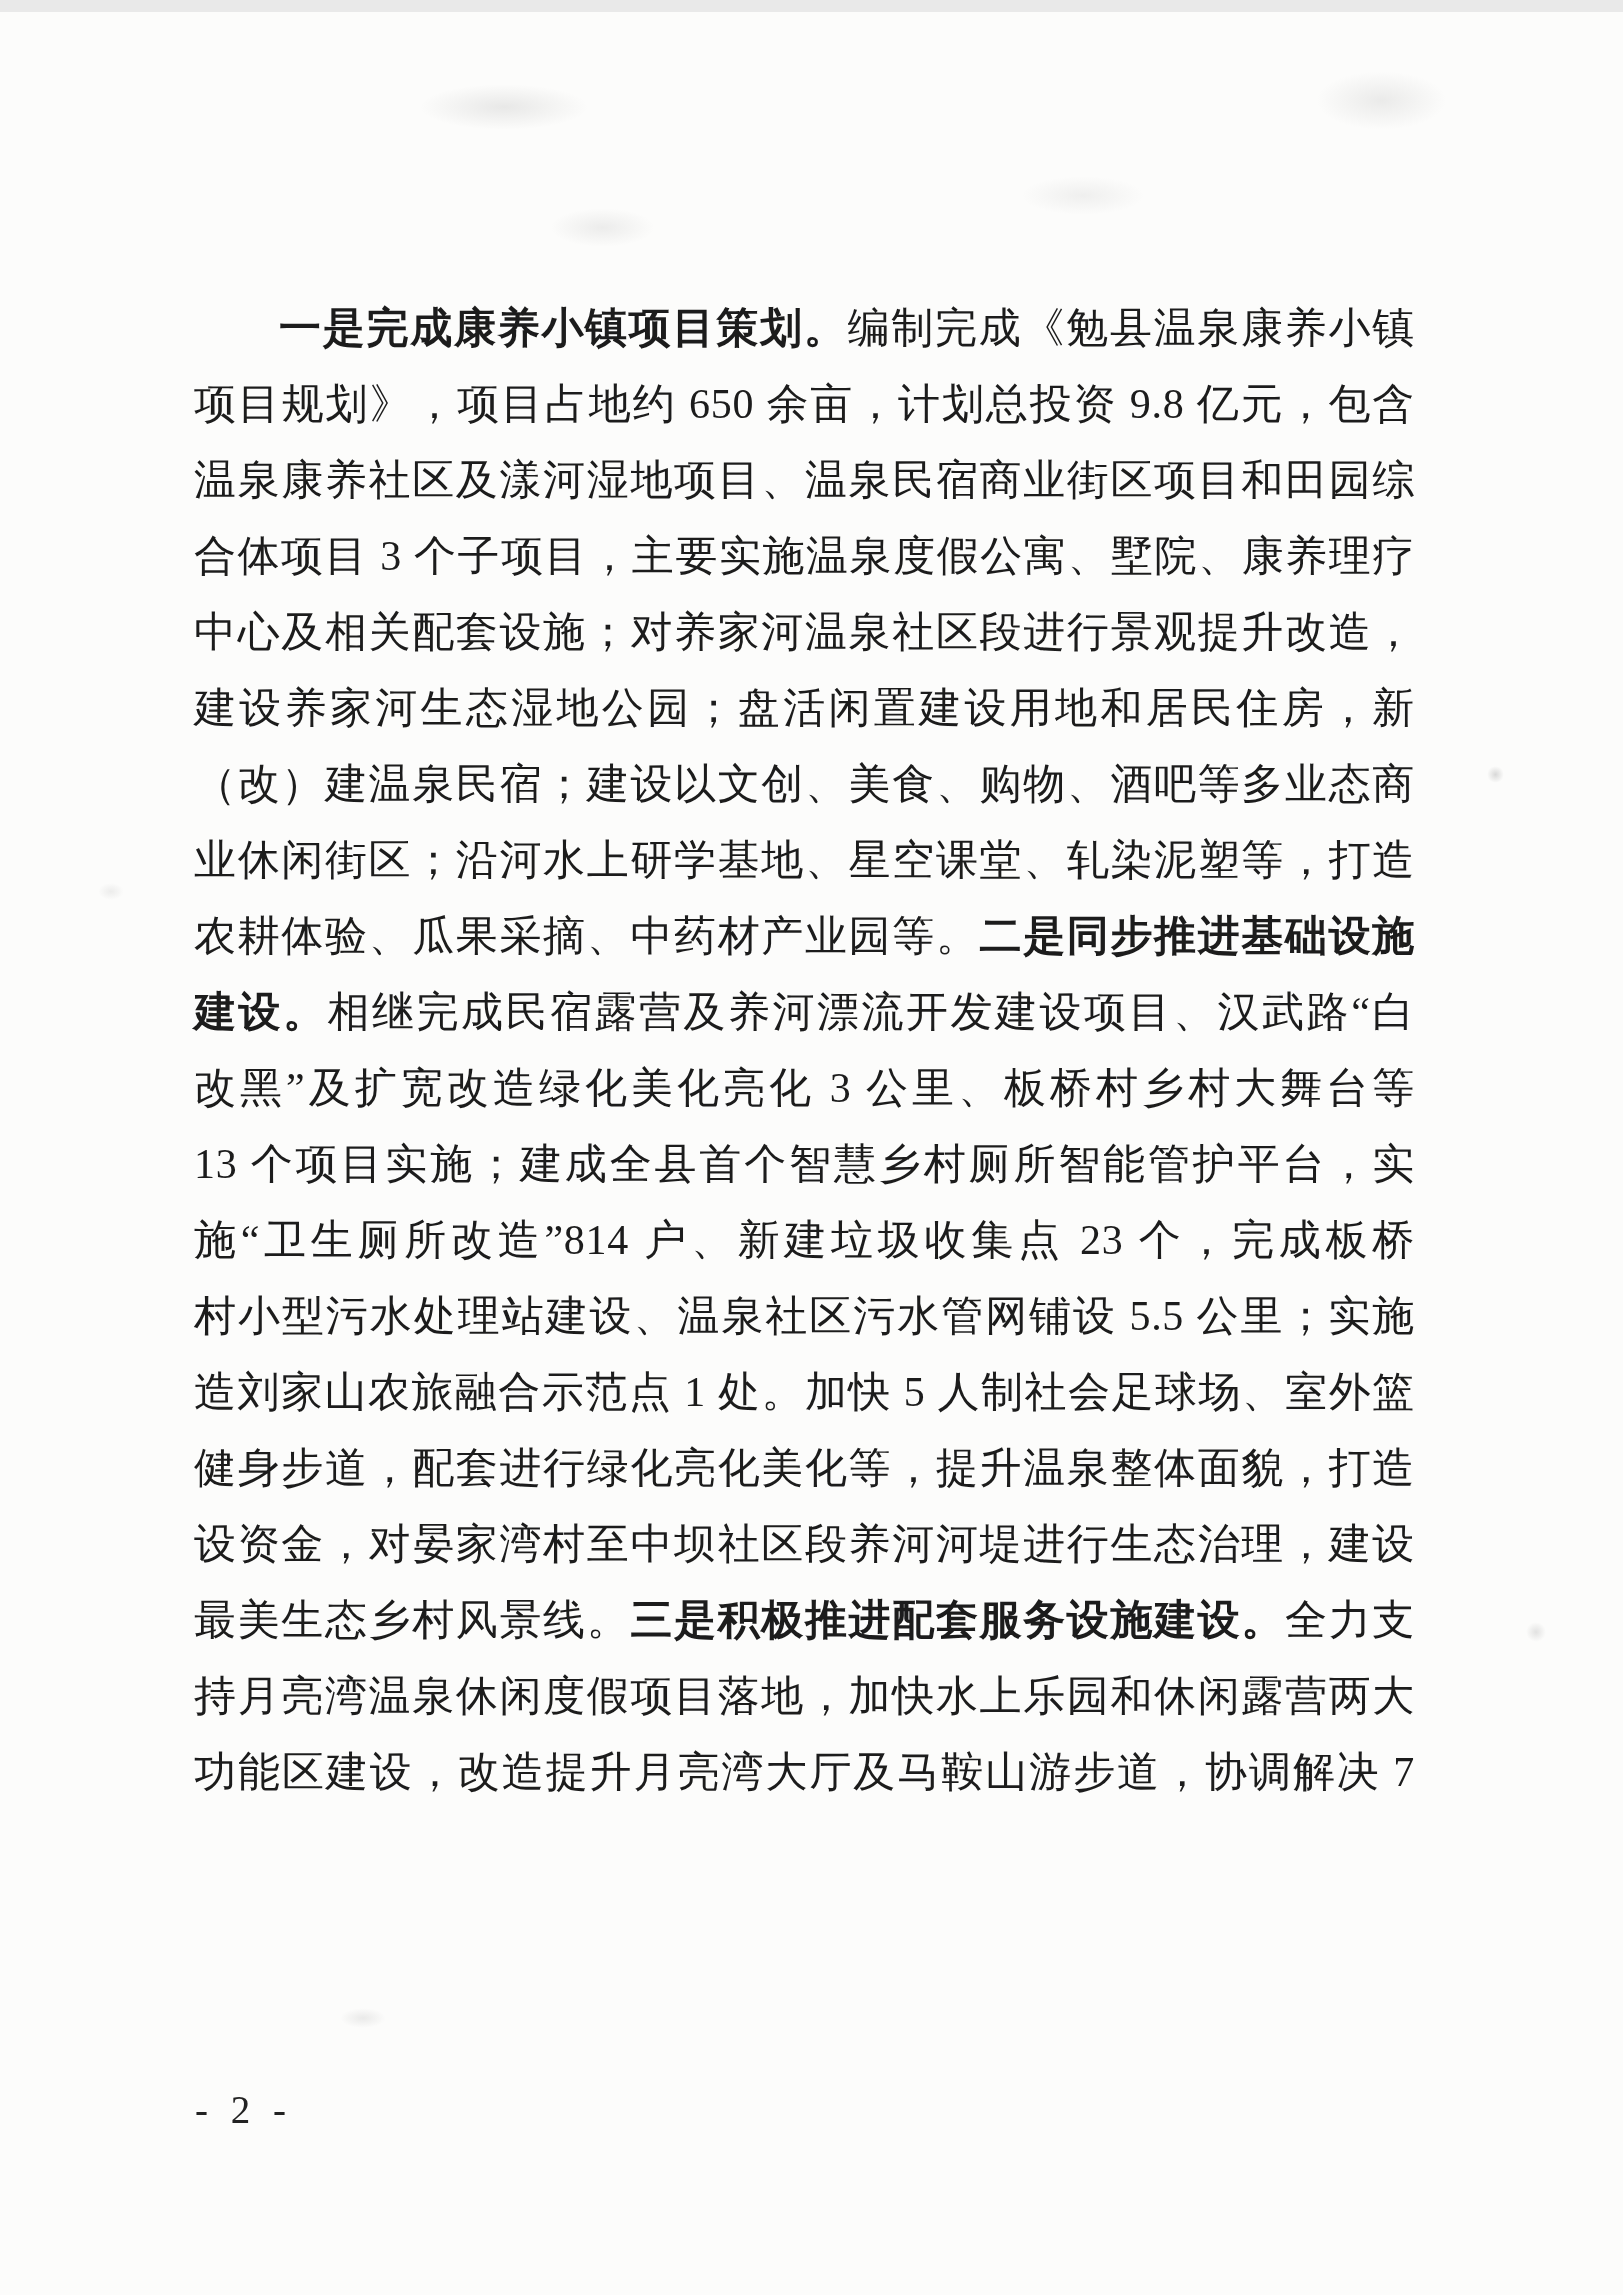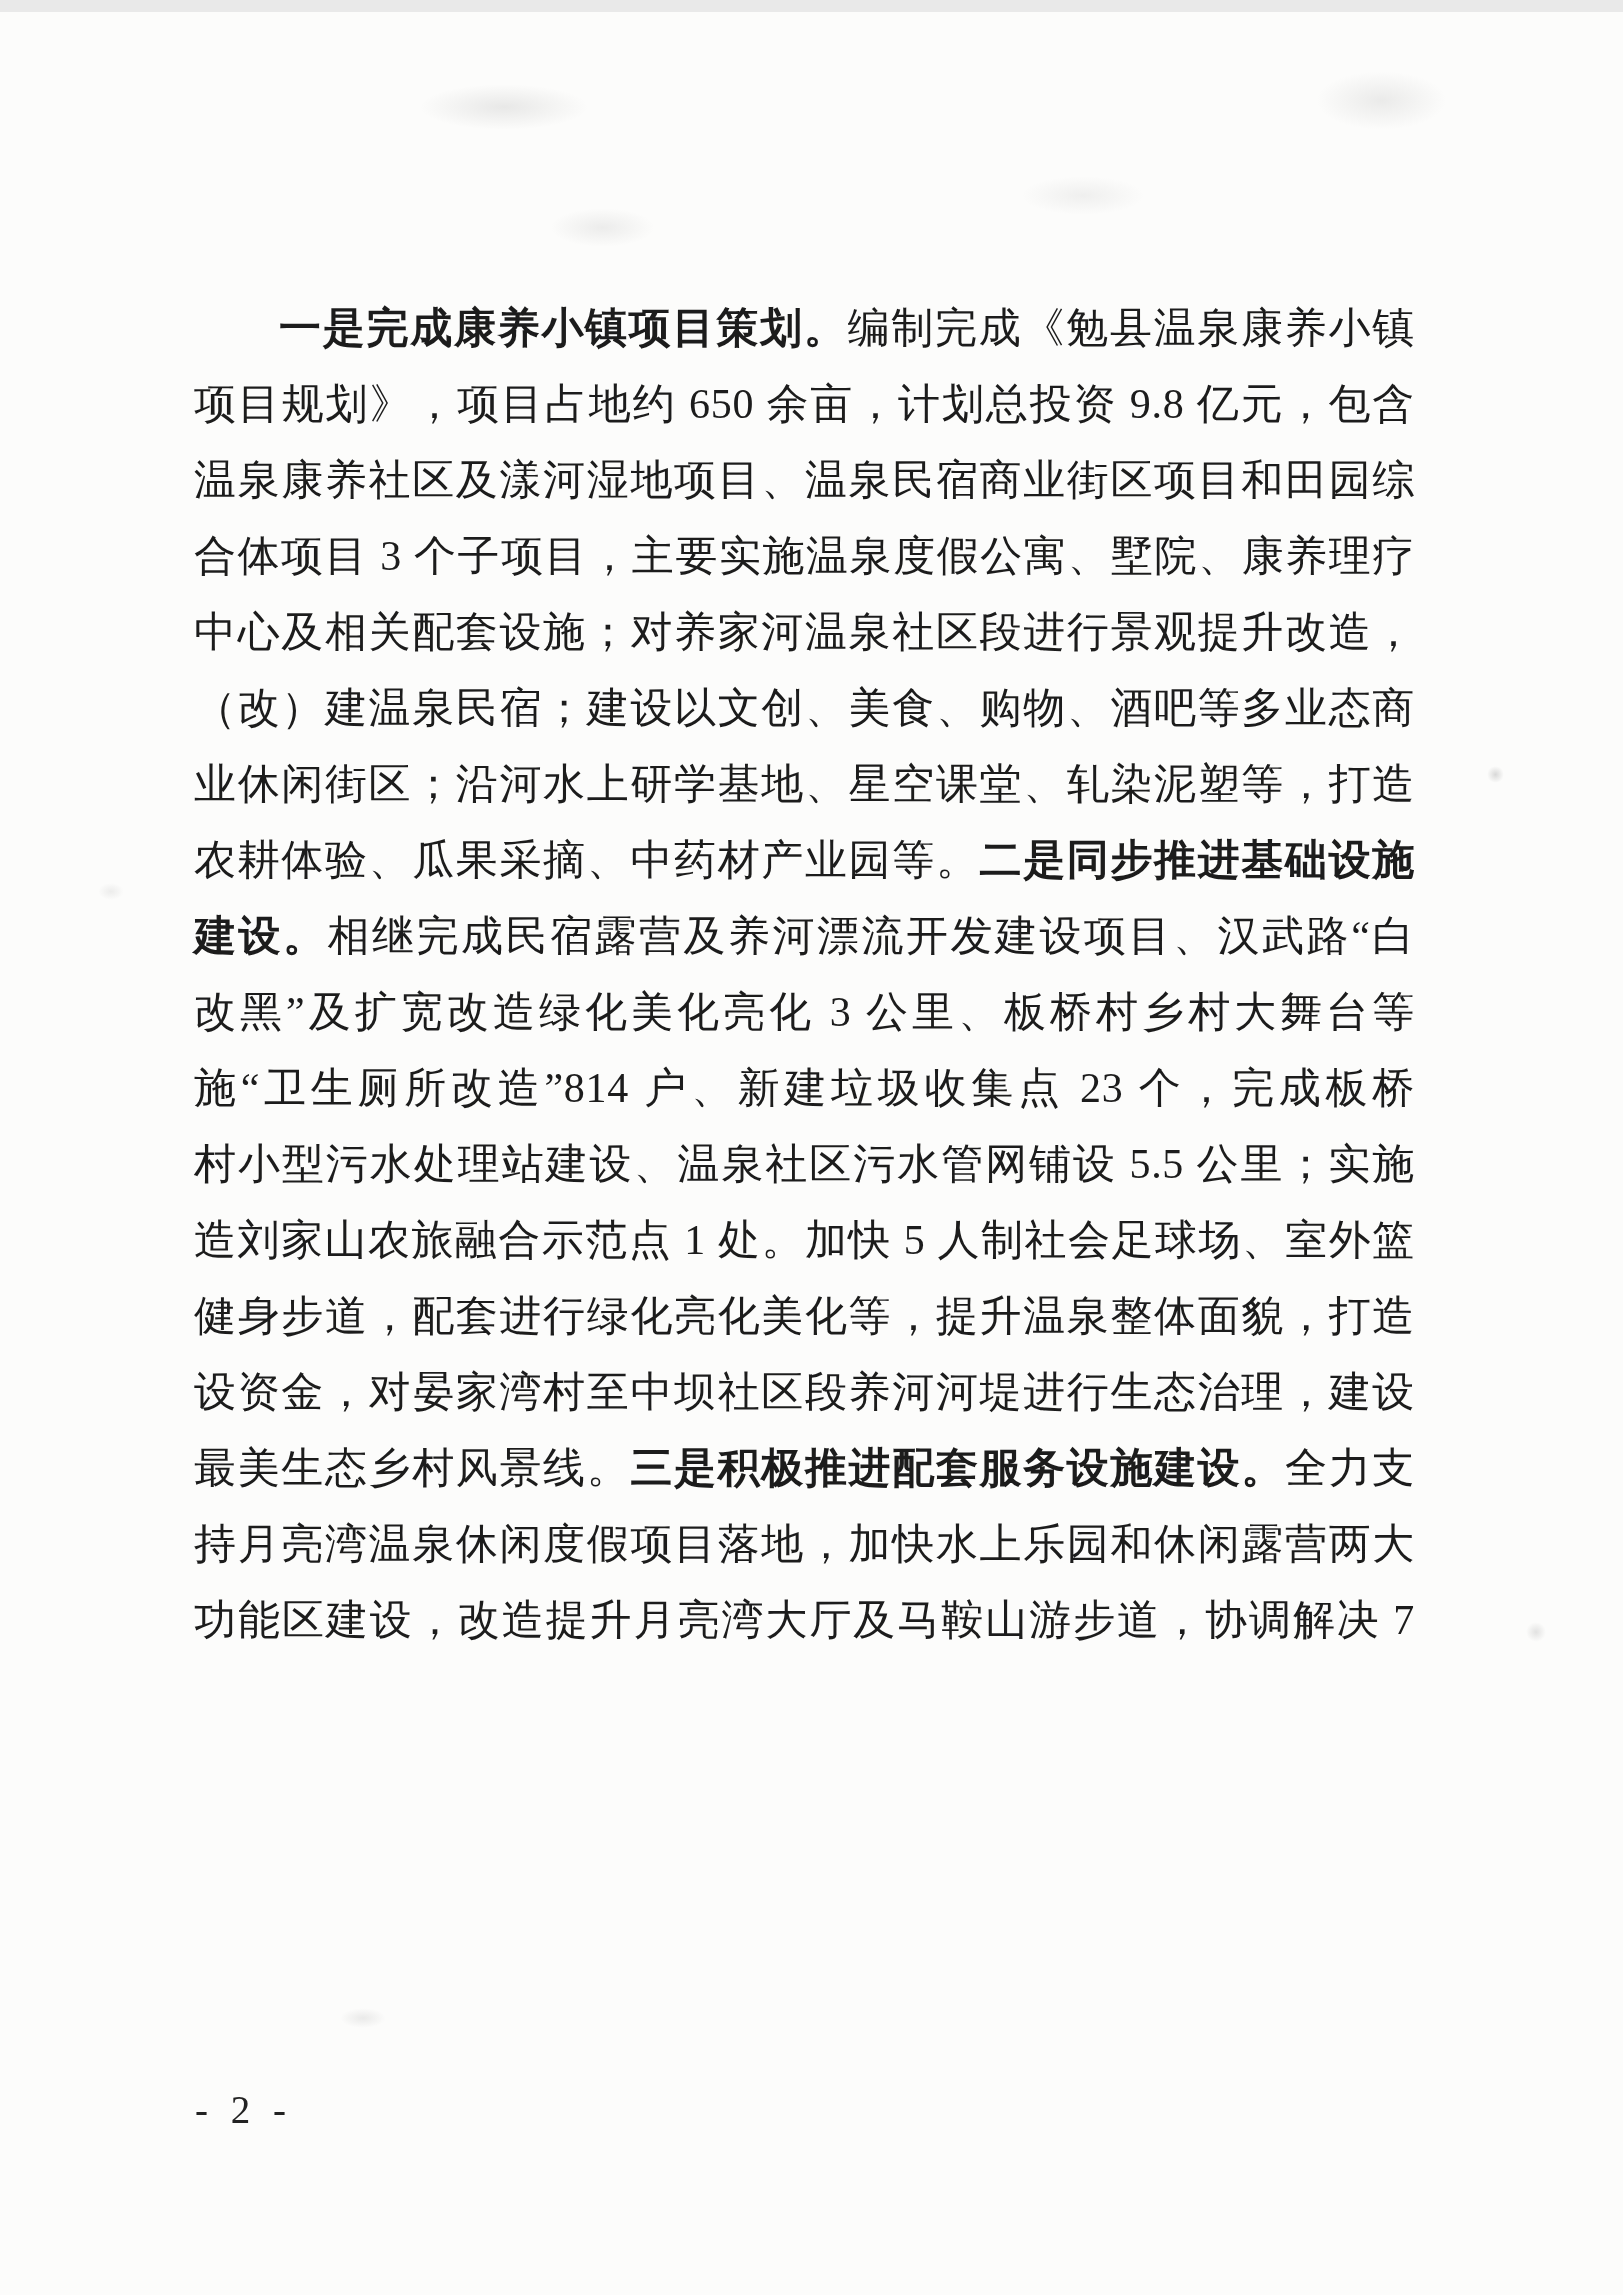--- a/index.html
+++ b/index.html
@@ -72,25 +72,27 @@
   <div class="smudge s6"></div>
   <div class="smudge s7"></div>
   <div class="smudge s8"></div>
 
   <div class="doc-body">
       <div class="line indent"><span class="seg bold">一是完成康养小镇项目策划。</span><span class="seg">编制完成《勉县温泉康养小镇</span></div>
       <div class="line"><span class="seg">项目规划》，项目占地约 650 余亩，计划总投资 9.8 亿元，包含</span></div>
       <div class="line"><span class="seg">温泉康养社区及漾河湿地项目、温泉民宿商业街区项目和田园综</span></div>
       <div class="line"><span class="seg">合体项目 3 个子项目，主要实施温泉度假公寓、墅院、康养理疗</span></div>
       <div class="line"><span class="seg">中心及相关配套设施；对养家河温泉社区段进行景观提升改造，</span></div>
+      <div class="line"><span class="seg">建设养家河生态湿地公园；盘活闲置建设用地和居民住房，新</span></div>
       <div class="line"><span class="seg">（改）建温泉民宿；建设以文创、美食、购物、酒吧等多业态商</span></div>
       <div class="line"><span class="seg">业休闲街区；沿河水上研学基地、星空课堂、轧染泥塑等，打造</span></div>
       <div class="line"><span class="seg">农耕体验、瓜果采摘、中药材产业园等。</span><span class="seg bold">二是同步推进基础设施</span></div>
       <div class="line"><span class="seg bold">建设。</span><span class="seg">相继完成民宿露营及养河漂流开发建设项目、汉武路“白</span></div>
       <div class="line"><span class="seg">改黑”及扩宽改造绿化美化亮化 3 公里、板桥村乡村大舞台等</span></div>
+      <div class="line"><span class="seg">13 个项目实施；建成全县首个智慧乡村厕所智能管护平台，实</span></div>
       <div class="line"><span class="seg">施“卫生厕所改造”814 户、新建垃圾收集点 23 个，完成板桥</span></div>
       <div class="line"><span class="seg">村小型污水处理站建设、温泉社区污水管网铺设 5.5 公里；实施</span></div>
       <div class="line"><span class="seg">造刘家山农旅融合示范点 1 处。加快 5 人制社会足球场、室外篮</span></div>
       <div class="line"><span class="seg">健身步道，配套进行绿化亮化美化等，提升温泉整体面貌，打造</span></div>
       <div class="line"><span class="seg">设资金，对晏家湾村至中坝社区段养河河堤进行生态治理，建设</span></div>
       <div class="line"><span class="seg">最美生态乡村风景线。</span><span class="seg bold">三是积极推进配套服务设施建设。</span><span class="seg">全力支</span></div>
       <div class="line"><span class="seg">持月亮湾温泉休闲度假项目落地，加快水上乐园和休闲露营两大</span></div>
       <div class="line"><span class="seg">功能区建设，改造提升月亮湾大厅及马鞍山游步道，协调解决 7</span></div>
     </div>
 

